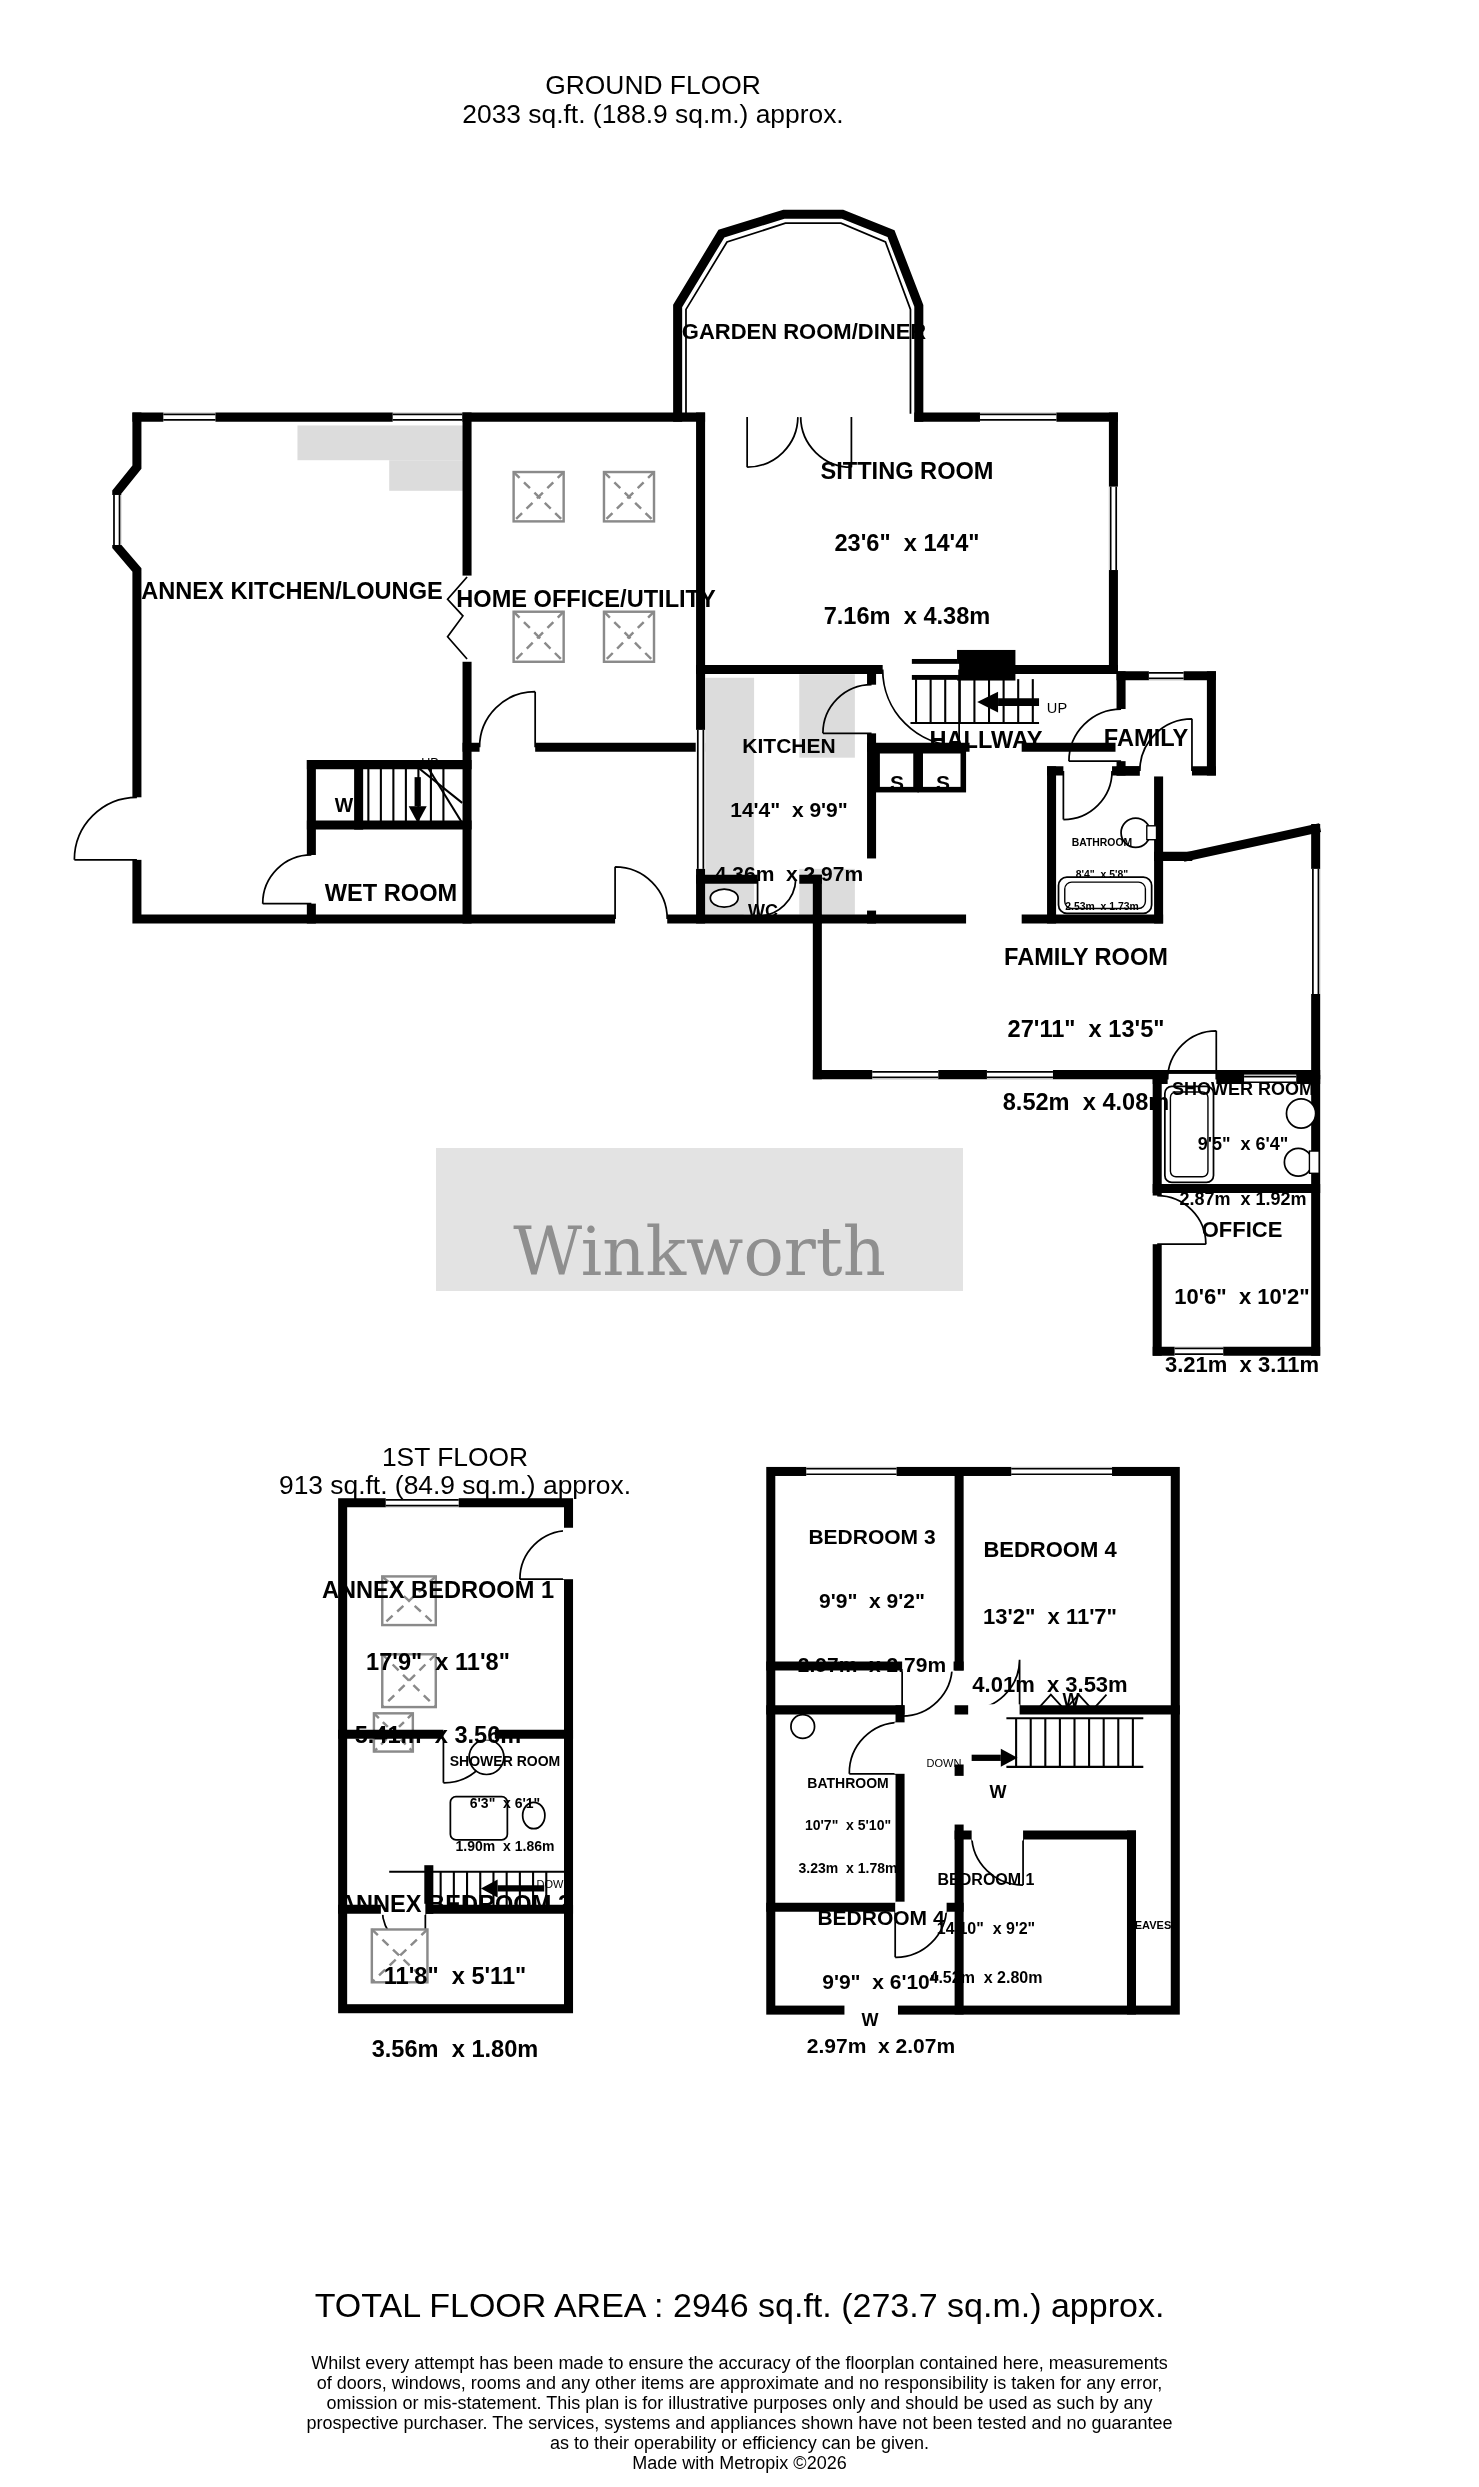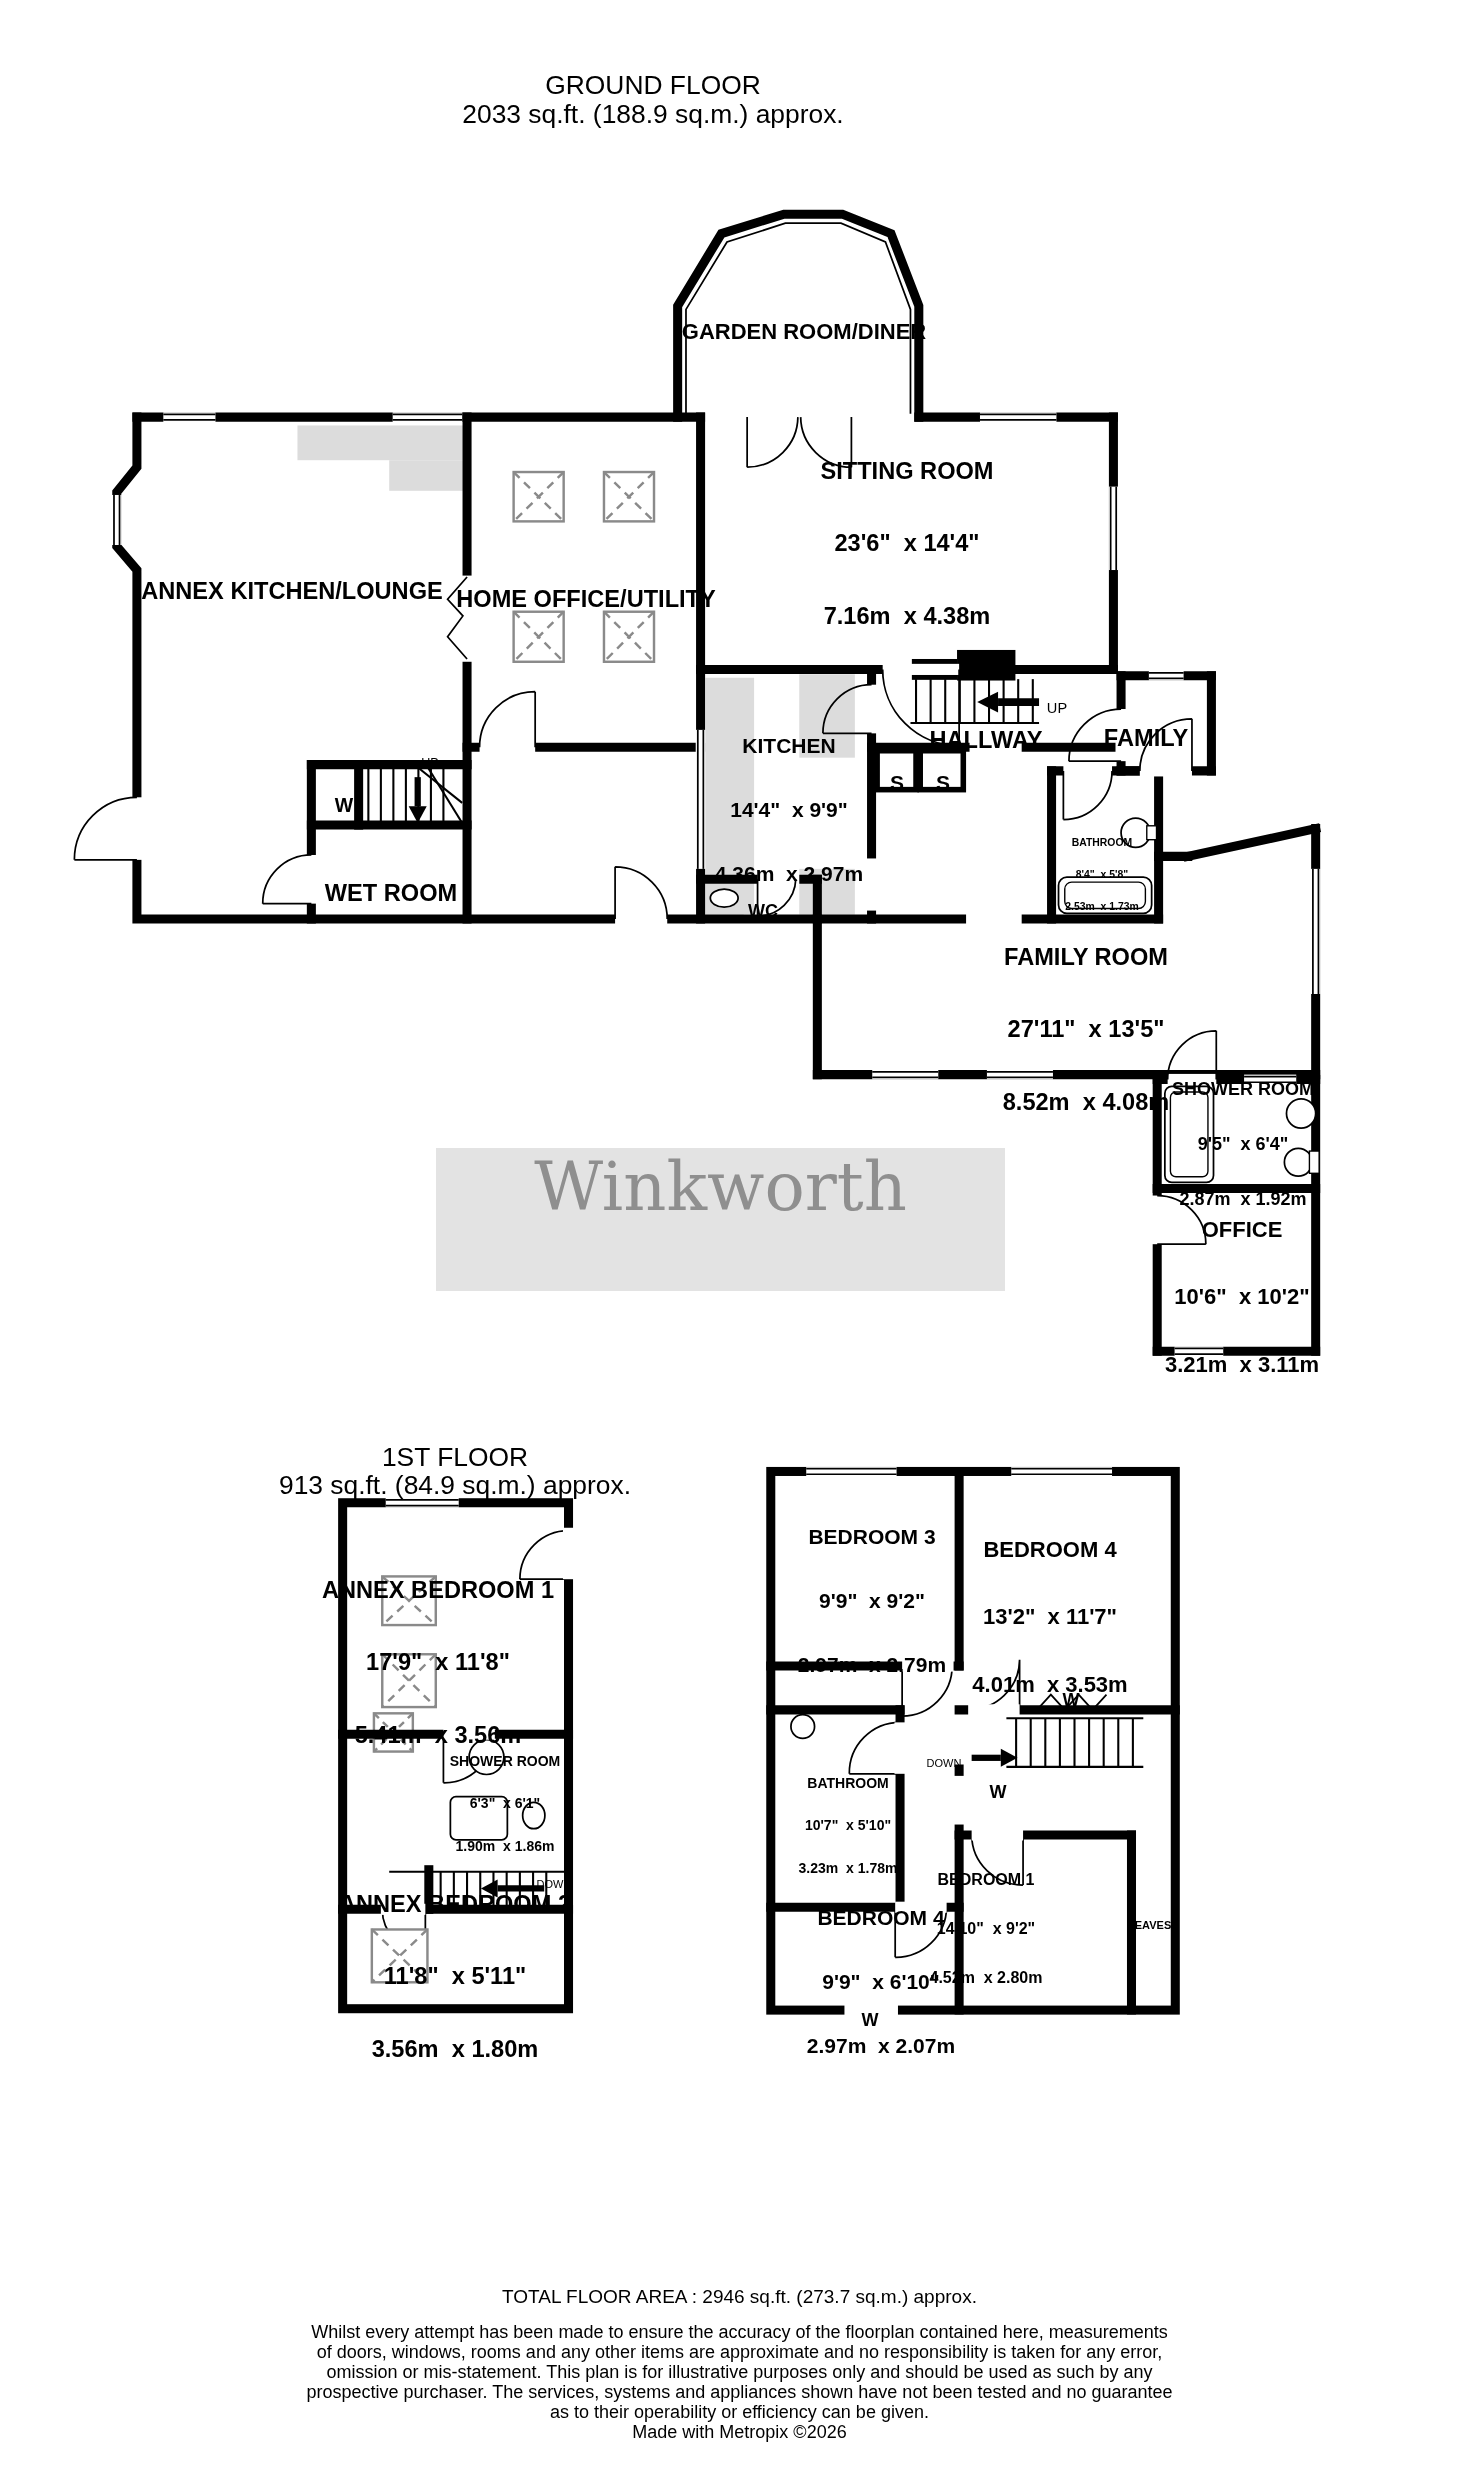--- a/index.html
+++ b/index.html
@@ -6,25 +6,25 @@
   body{width:1479px;height:2487px;position:relative;background:#fff;
        font-family:"Liberation Sans",sans-serif;color:#000;overflow:hidden;}
   #plan-svg{position:absolute;left:0;top:0;z-index:2;}
   .lbl{position:absolute;transform:translate(-50%,-50%);text-align:center;
        white-space:pre;line-height:1.02;z-index:3;}
   .lbl span{display:block;}
   .room{font-weight:bold;}
   .annot{font-weight:bold;}
   .small-annot{font-weight:normal;color:#000000;}
   .title{font-weight:normal;}
-  #watermark-band{position:absolute;left:436px;top:1148px;width:569px;height:143px;
-       background:#e3e3e3;z-index:1;display:flex;align-items:flex-start;justify-content:center;}
+  #watermark-band{position:absolute;left:436px;top:1148px;width:527px;height:143px;
+       background:#e3e3e3;z-index:1;display:flex;align-items:flex-end;justify-content:center;}
   #watermark-text{font-family:"DejaVu Serif",serif;font-size:67px;color:#8f8f8f;}
   #footer{position:absolute;left:0;top:2286px;width:1479px;text-align:center;z-index:3;}
-  #footer-total{font-size:19px;margin-bottom:14px;}
+  #footer-total{font-size:34px;margin-bottom:28px;}
   #footer-disclaimer{font-size:18px;line-height:20px;}
 </style>
 </head>
 <body>
 
 <div id="watermark-band">
   <span id="watermark-text">Winkworth</span>
 </div>
 
 <svg id="plan-svg" width="1479" height="2487" viewBox="0 0 2128 3578">

